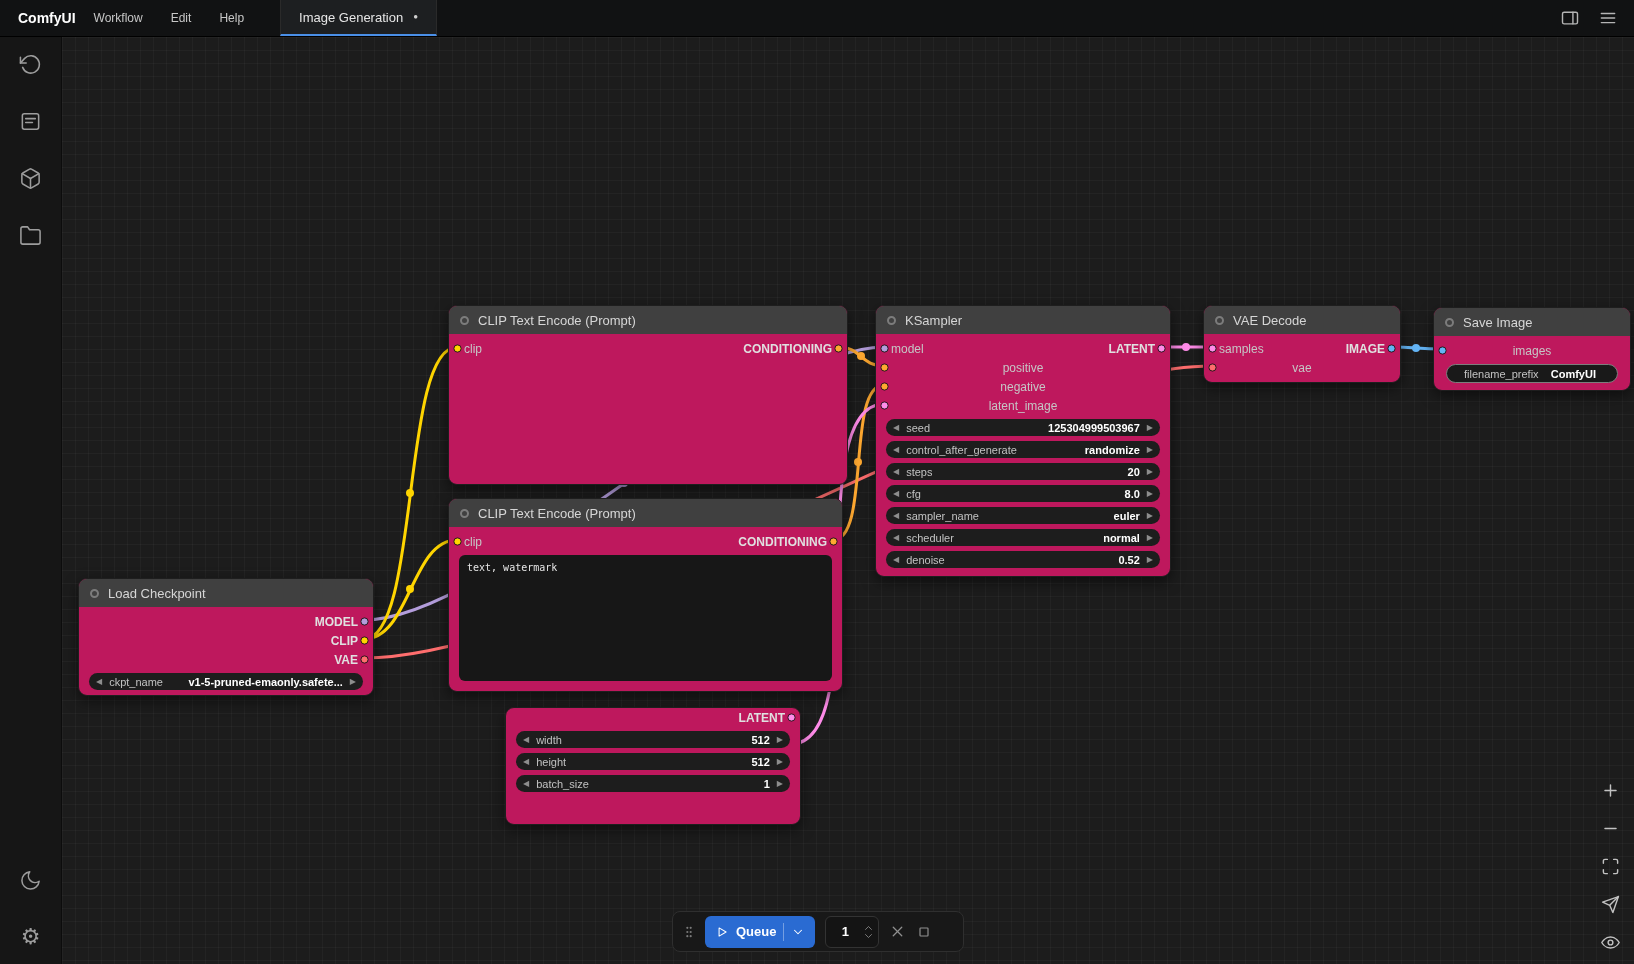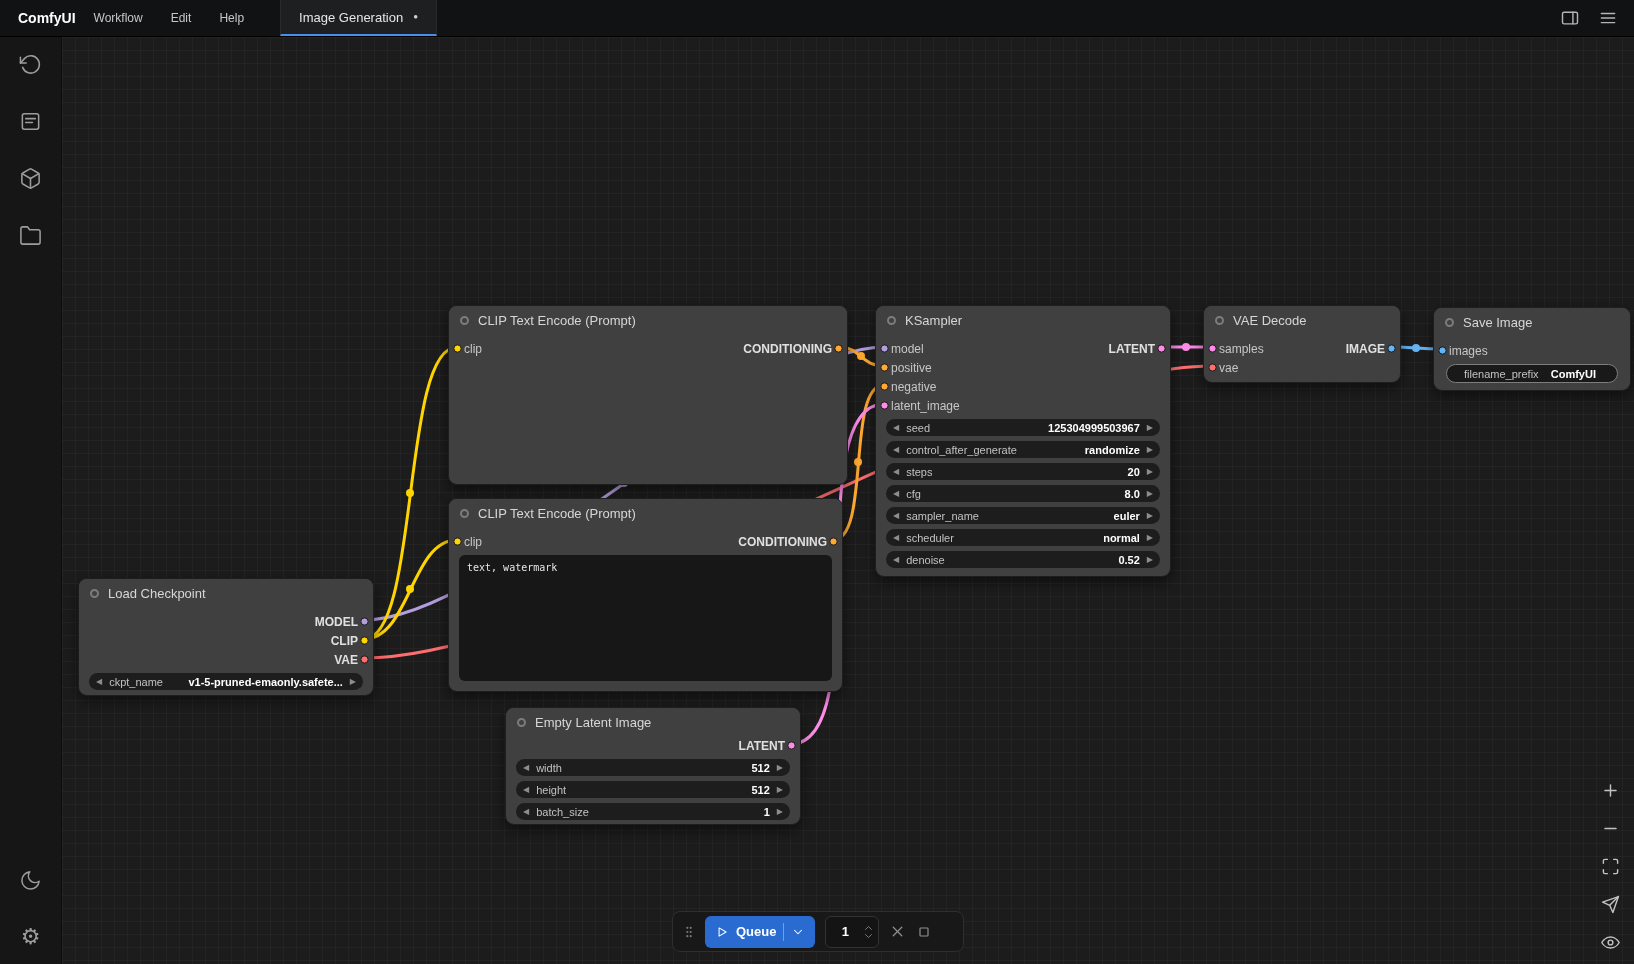--- a/index.html
+++ b/index.html
@@ -54,32 +54,32 @@
     padding:16px 0 16px; gap:34px;
     border-right:1px solid #0c0c0c;
   }
   .sb-icon { width:23px; height:23px; stroke:#9d9d9d; fill:none; stroke-width:1.6; stroke-linecap:round; stroke-linejoin:round; }
   .sb-spacer { flex:1; }
   .sb-glyph { font-size:22px; color:#9d9d9d; line-height:1; }
 
   
   .node {
     position:absolute; z-index:2;
-    background:#404040; border:1px solid #1e1e1e; border-radius:9px;
+    background:#be185d; border:1px solid #1e1e1e; border-radius:9px;
     box-shadow:0 5px 14px rgba(0,0,0,.5);
     display:flex; flex-direction:column; color:#ccc; font-size:12px;
   }
   .nhead {
     flex:none; height:28px; background:#404040; border-radius:8px 8px 0 0;
     display:flex; align-items:center; gap:9px; padding:0 11px;
     font-size:13px; color:#d6d6d6;
   }
   .cdot { width:9px; height:9px; border-radius:50%; border:2px solid #7c7c7c; background:transparent; flex:none; }
   .npad { height:5px; flex:none; }
-  .prow { position:relative; flex:none; height:19px; display:flex; align-items:center; padding:0 15px; }
+  .prow { position:relative; flex:none; height:19px; display:flex; align-items:center; padding:0 15px;justify-content:center; }
   .in-label { font-size:12px; color:#c6c6c6; }
   .out-label { margin-left:auto; font-size:12px; font-weight:700; color:#e0e0e0; }
   .pin { position:absolute; top:50%; margin-top:-4.5px; width:9px; height:9px; }
   .pin.in { left:4px; } .pin.out { right:4px; }
 
   .widget {
     flex:none; height:17px; background:#1d1d1d; border-radius:9px;
     margin:0 10px 5px; display:flex; align-items:center; padding:0 7px;
     font-size:11px; white-space:nowrap; overflow:hidden;
   }
@@ -273,24 +273,20 @@
     <span class="in-label">clip</span>
     <span class="out-label">CONDITIONING</span>
     <svg class="pin out" viewBox="0 0 10 10">
         <circle cx="5" cy="5" r="4" stroke="#161616" fill="#FFA931"></circle>
       </svg>
   </div>
   <div class="ptext">text, watermark</div>
 </div>
 
 <div class="node" style="left:505px;top:707px;width:296px;height:118px">
-  <div class="nhead">
-    <span class="cdot"></span>
-    <span>Empty Latent Image</span>
-  </div>
   <div class="prow">
     <span class="out-label">LATENT</span>
     <svg class="pin out" viewBox="0 0 10 10">
         <circle cx="5" cy="5" r="4" stroke="#161616" fill="#FF8CE9"></circle>
       </svg>
   </div>
   <div class="wblock"></div>
   <div class="widget">
     <span class="warrow">◀</span>
     <span class="wname">width</span>

